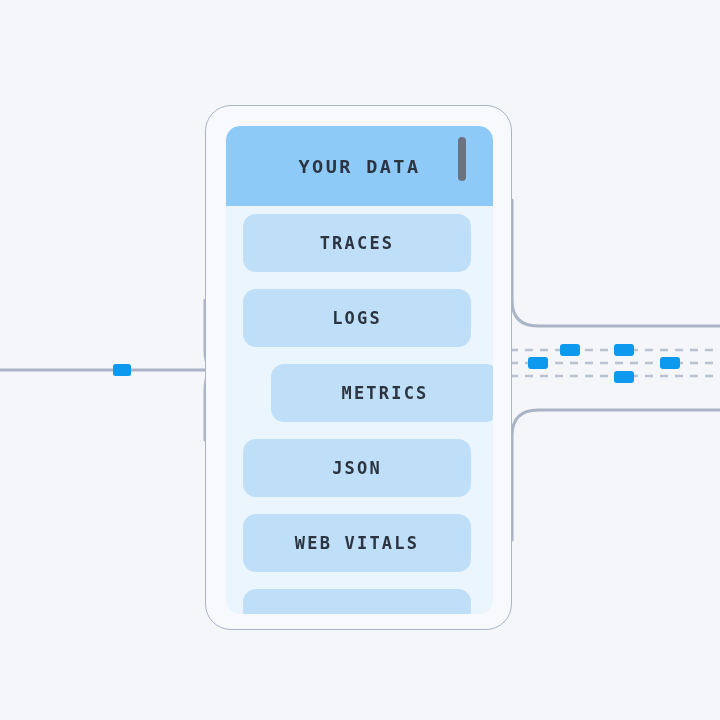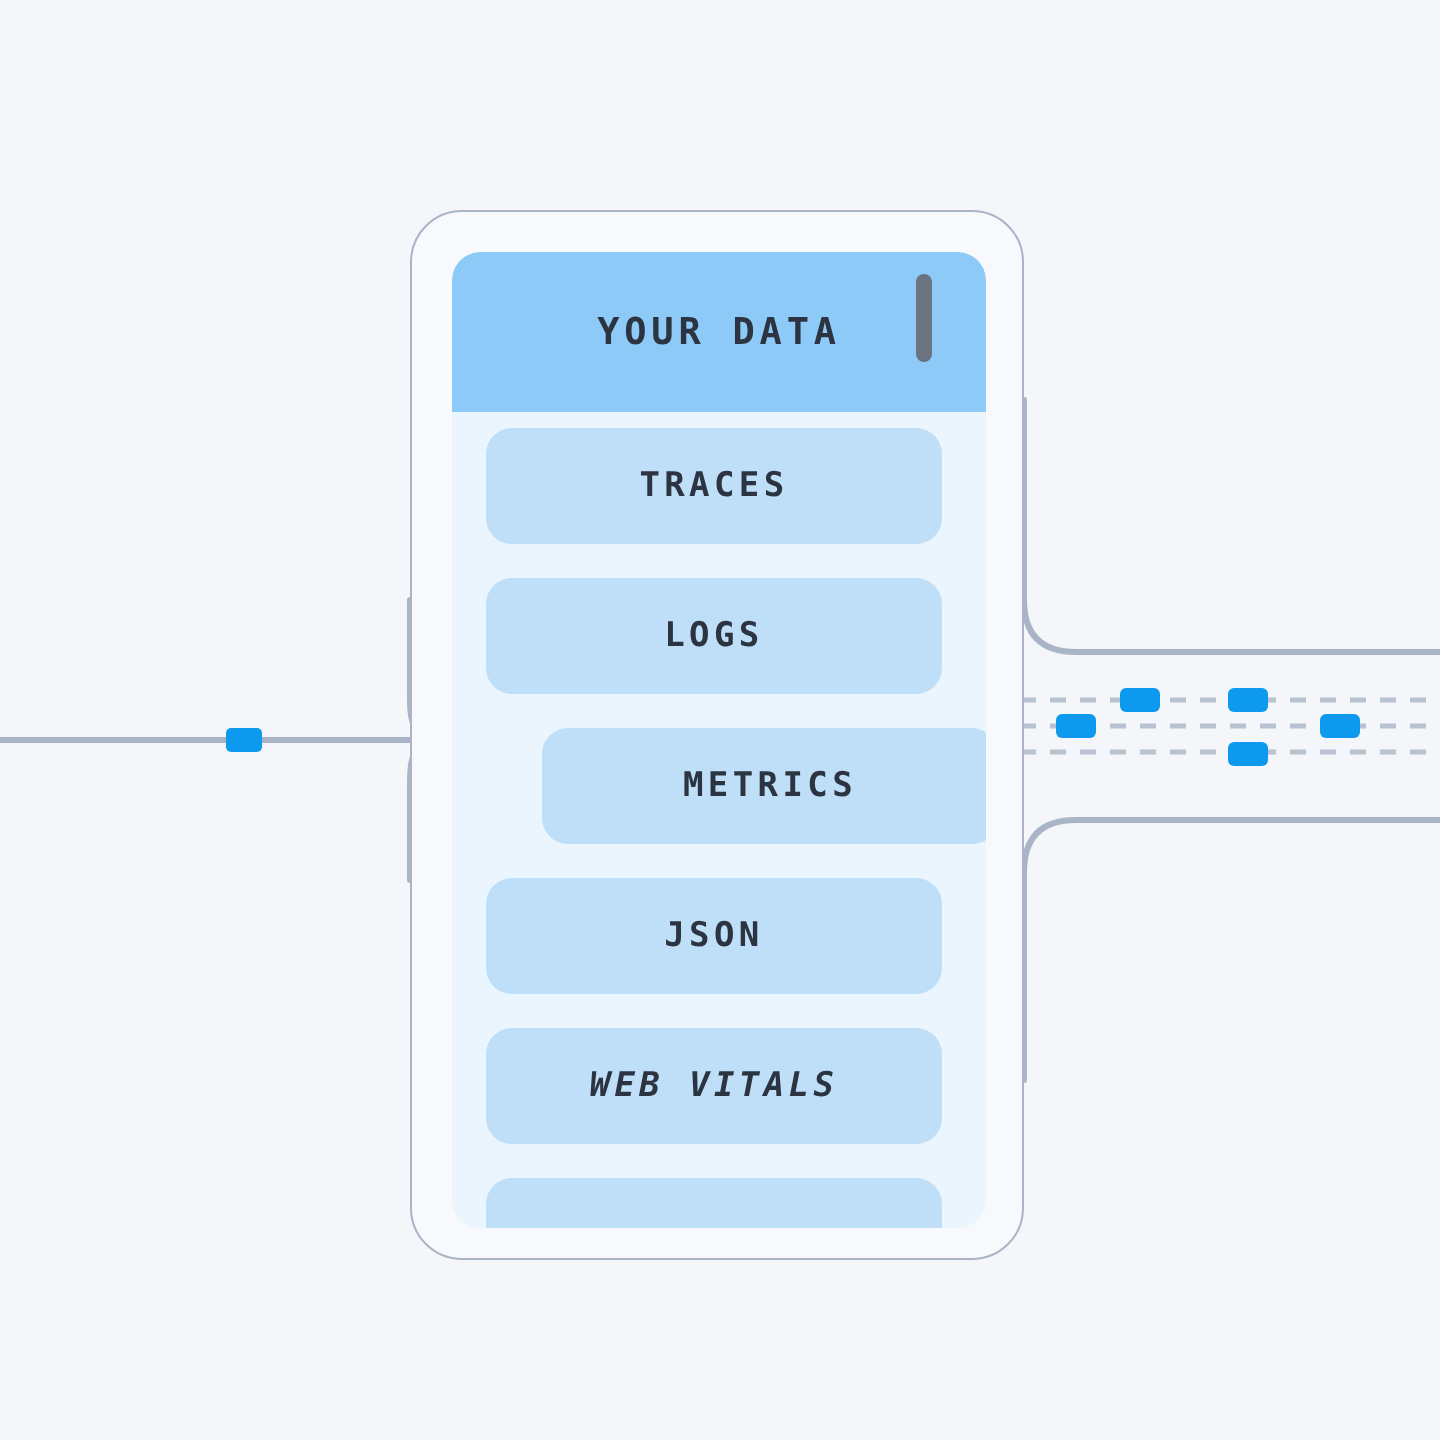--- a/index.html
+++ b/index.html
@@ -175,21 +175,21 @@
           </div>
           <div class="list-item" style="top: 79px;">
             <span class="list-item-label">LOGS</span>
           </div>
           <div class="list-item" style="top: 154px; margin-left: 28px;">
             <span class="list-item-label">METRICS</span>
           </div>
           <div class="list-item" style="top: 229px;">
             <span class="list-item-label">JSON</span>
           </div>
-          <div class="list-item" style="top: 304px; font-style: italic;">
+          <div class="list-item" style="top: 304px;">
             <span class="list-item-label">WEB VITALS</span>
           </div>
           <div class="list-item" style="top: 379px;">
             <span class="list-item-label"></span>
           </div>
         </div>
 
     </div>
 
     <div class="scrollbar-thumb" id="scrollbar-thumb"></div>

